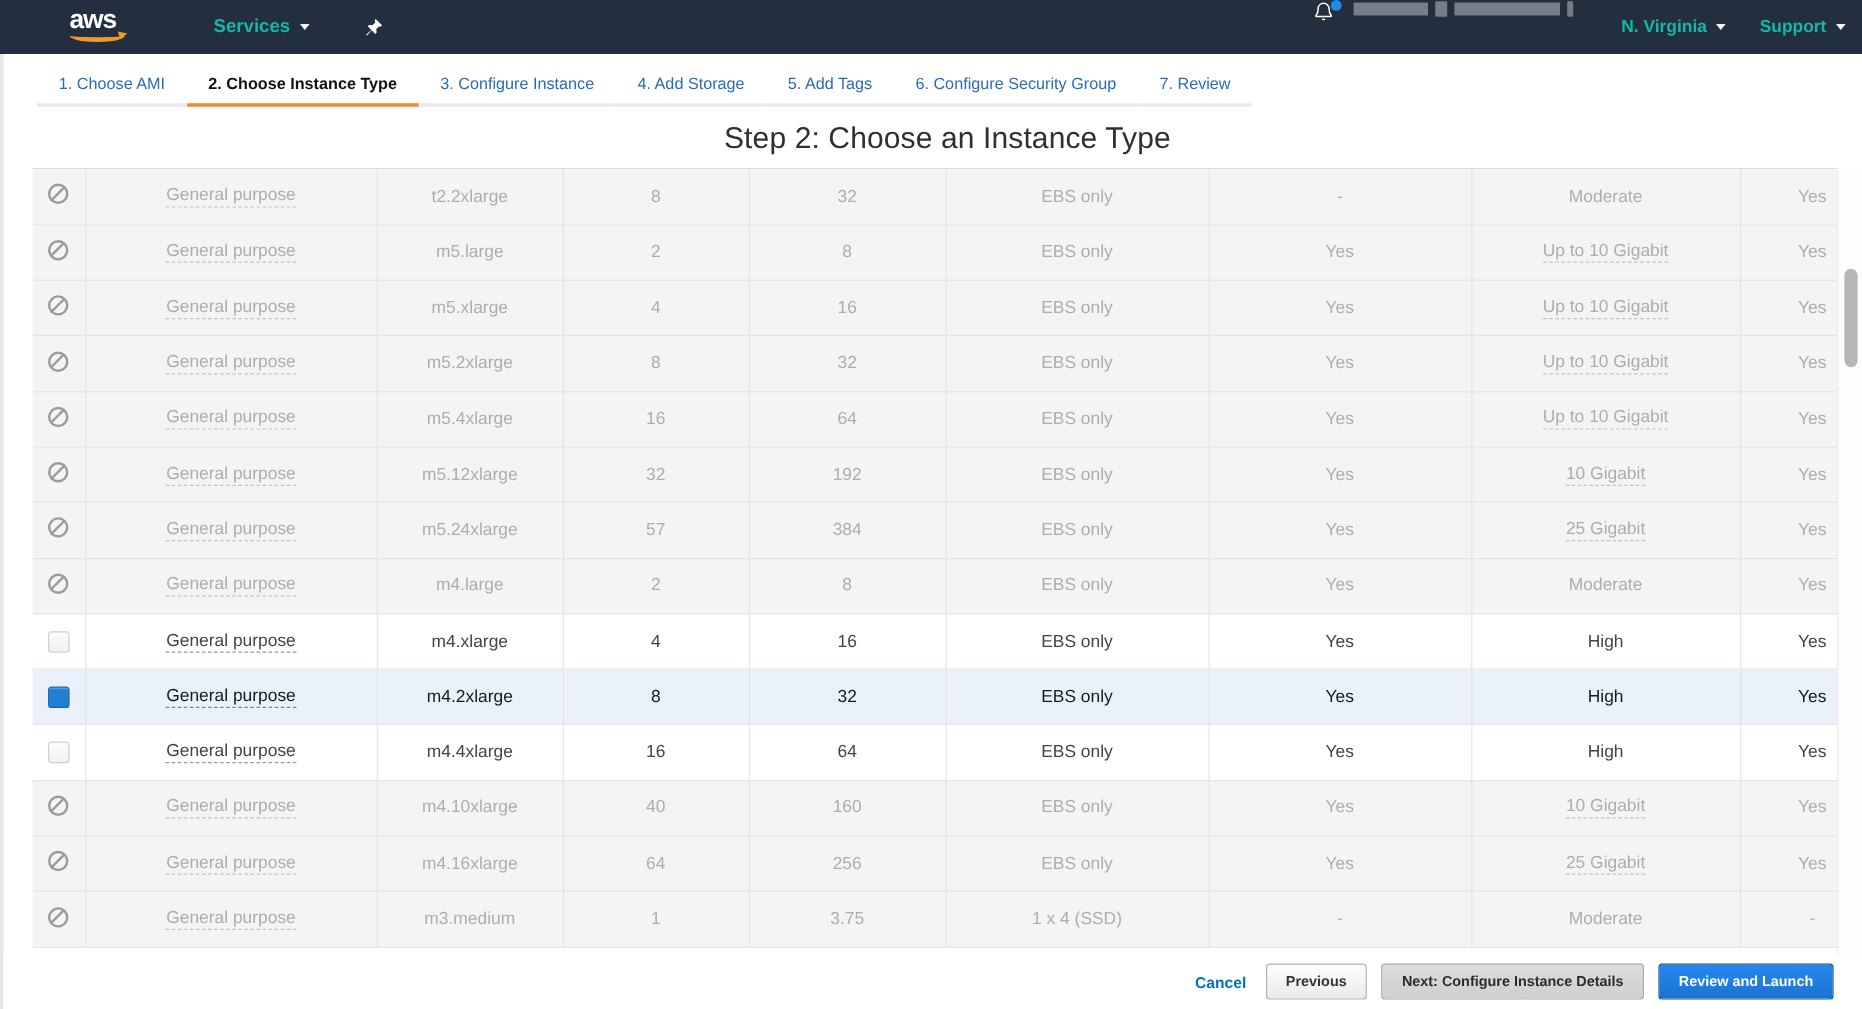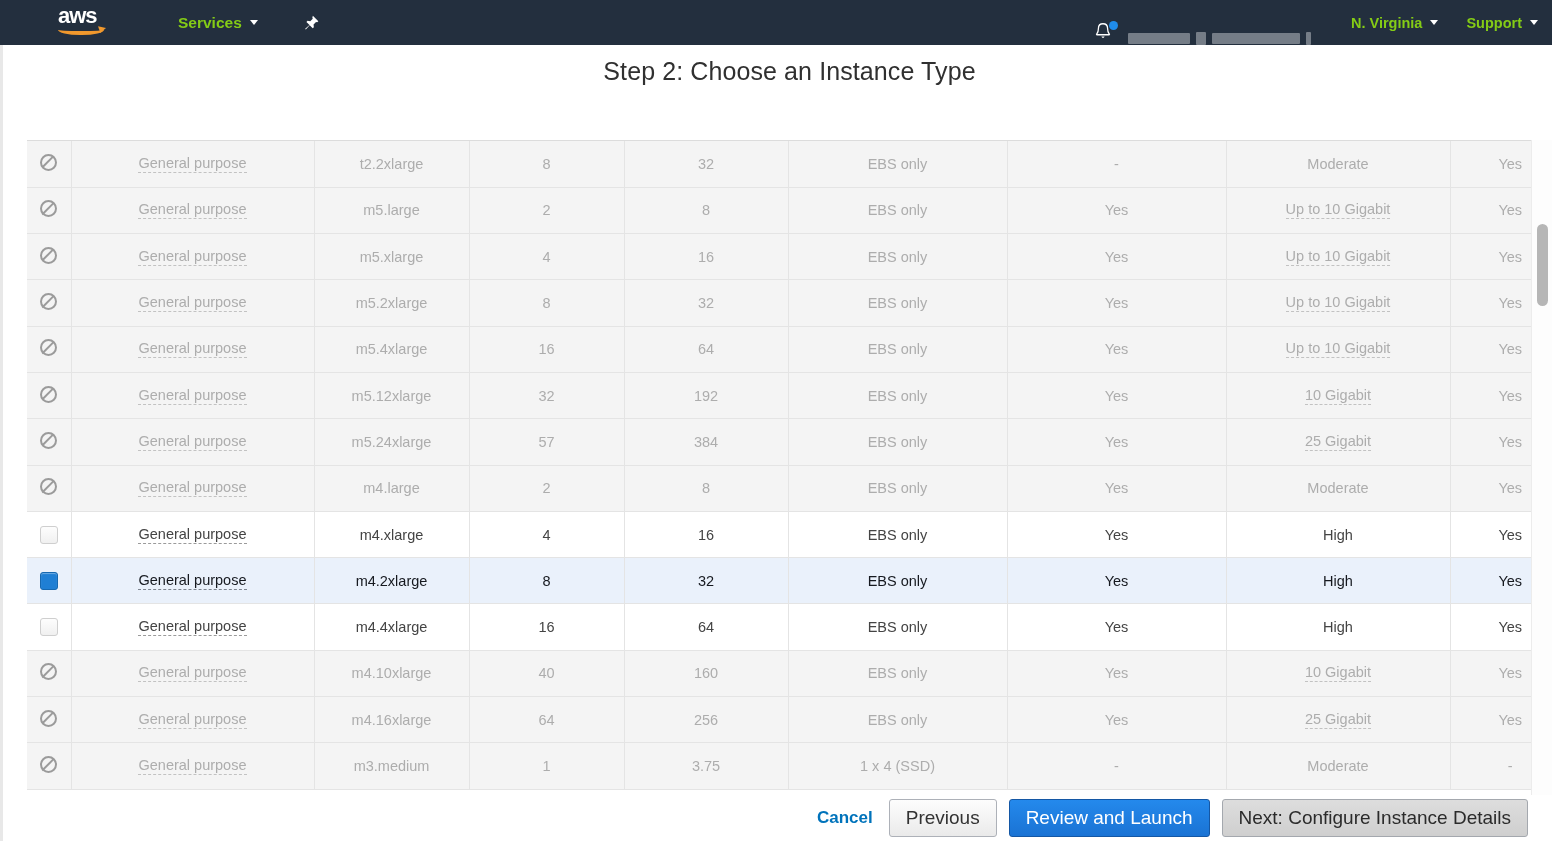--- a/index.html
+++ b/index.html
@@ -31,34 +31,34 @@
     position: relative;
   }
   .aws-logo .smile::after {
     content: ""; position: absolute; right: -2px; bottom: -1px;
     border-left: 7px solid #f0982d;
     border-top: 4px solid transparent;
     border-bottom: 3px solid transparent;
     transform: rotate(-18deg);
   }
   .nav-item {
-    color: #84cc16; font-size: 15.5px; font-weight: bold;
+    color: #14b8a6; font-size: 15.5px; font-weight: bold;
     display: flex; align-items: center; gap: 8px;
     padding: 0 14px; height: 45px; cursor: default;
   }
   .nav-item.services { margin-left: 50px; }
   .caret {
     width: 0; height: 0;
     border-left: 4.5px solid transparent;
     border-right: 4.5px solid transparent;
     border-top: 5px solid #fff;
     display: inline-block;
   }
   .pin-icon { margin-left: 26px; width: 26px; height: 24px; display: flex; align-items: center; justify-content: center; }
-  .nav-right { margin-left: auto; display: flex; align-items: flex-end; height: 45px; }
+  .nav-right { margin-left: auto; display: flex; align-items: flex-start; height: 45px; }
   .bell { position: relative; width: 24px; height: 24px; margin-right: 12px; }
   .bell-dot {
     position: absolute; right: -2px; top: 0px;
     width: 9px; height: 9px; border-radius: 50%; background: #1f8ceb;
   }
   .acct-redacted {
     display: flex; align-items: center; gap: 6px; height: 14px;
     margin-right: 26px;
   }
   .acct-redacted i { display: block; background: #8d939c; opacity: .78; height: 11px; border-radius: 1px; }
@@ -170,25 +170,25 @@
   }
 
   
   .footer {
     position: absolute; left: 0; right: 0; bottom: 0;
     height: 46px; background: #fff;
     display: flex; align-items: center; justify-content: flex-end;
     padding-right: 24px; gap: 12px;
   }
   .lnk-cancel {
-    color: #0073bb; font-size: 17px; font-weight: bold;
+    color: #0073bb; font-size: 13px; font-weight: bold;
     cursor: pointer; margin-right: 4px;
   }
   .btn {
-    font-size: 19px; font-weight: normal;
+    font-size: 12px; font-weight: bold;
     border-radius: 3px; padding: 7px 16px;
     cursor: pointer; white-space: nowrap;
     border: 1px solid #adb1b8;
     background: linear-gradient(#fdfdfd, #eaeaea);
     color: #333;
   }
   .btn.primary {
     background: linear-gradient(#2489ec, #1a73d4);
     border-color: #1457a5; color: #fff;
   }
@@ -242,20 +242,29 @@
 
     <div class="nav-item">
       <span>Support</span>
       <span class="caret"></span>
     </div>
   </div>
 </div>
 
 <div class="page">
 
+  <div class="tabs" id="tabs">
+      <div class="tab">1. Choose AMI</div>
+      <div class="tab active">2. Choose Instance Type</div>
+      <div class="tab">3. Configure Instance</div>
+      <div class="tab">4. Add Storage</div>
+      <div class="tab">5. Add Tags</div>
+      <div class="tab">6. Configure Security Group</div>
+      <div class="tab">7. Review</div>
+    </div>
 
   <div class="page-title">Step 2: Choose an Instance Type</div>
 
   <div class="table-wrap">
     <table>
       <tbody id="tbody">
           <tr class="dim">
             <td class="c-check"><span class="no-entry"></span></td>
             <td class="c-family dotlink"><span class="dotted">General purpose</span></td>
             <td class="c-type">t2.2xlarge</td>
@@ -413,17 +422,17 @@
     </table>
   </div>
 
   <div class="vscroll">
     <div class="vthumb"></div>
   </div>
 
   <div class="footer">
     <span class="lnk-cancel">Cancel</span>
     <button class="btn">Previous</button>
+    <button class="btn pressed">Next: Configure Instance Details</button>
     <button class="btn primary">Review and Launch</button>
-    <button class="btn pressed">Next: Configure Instance Details</button>
   </div>
 
 </div>
 
 </body></html>

